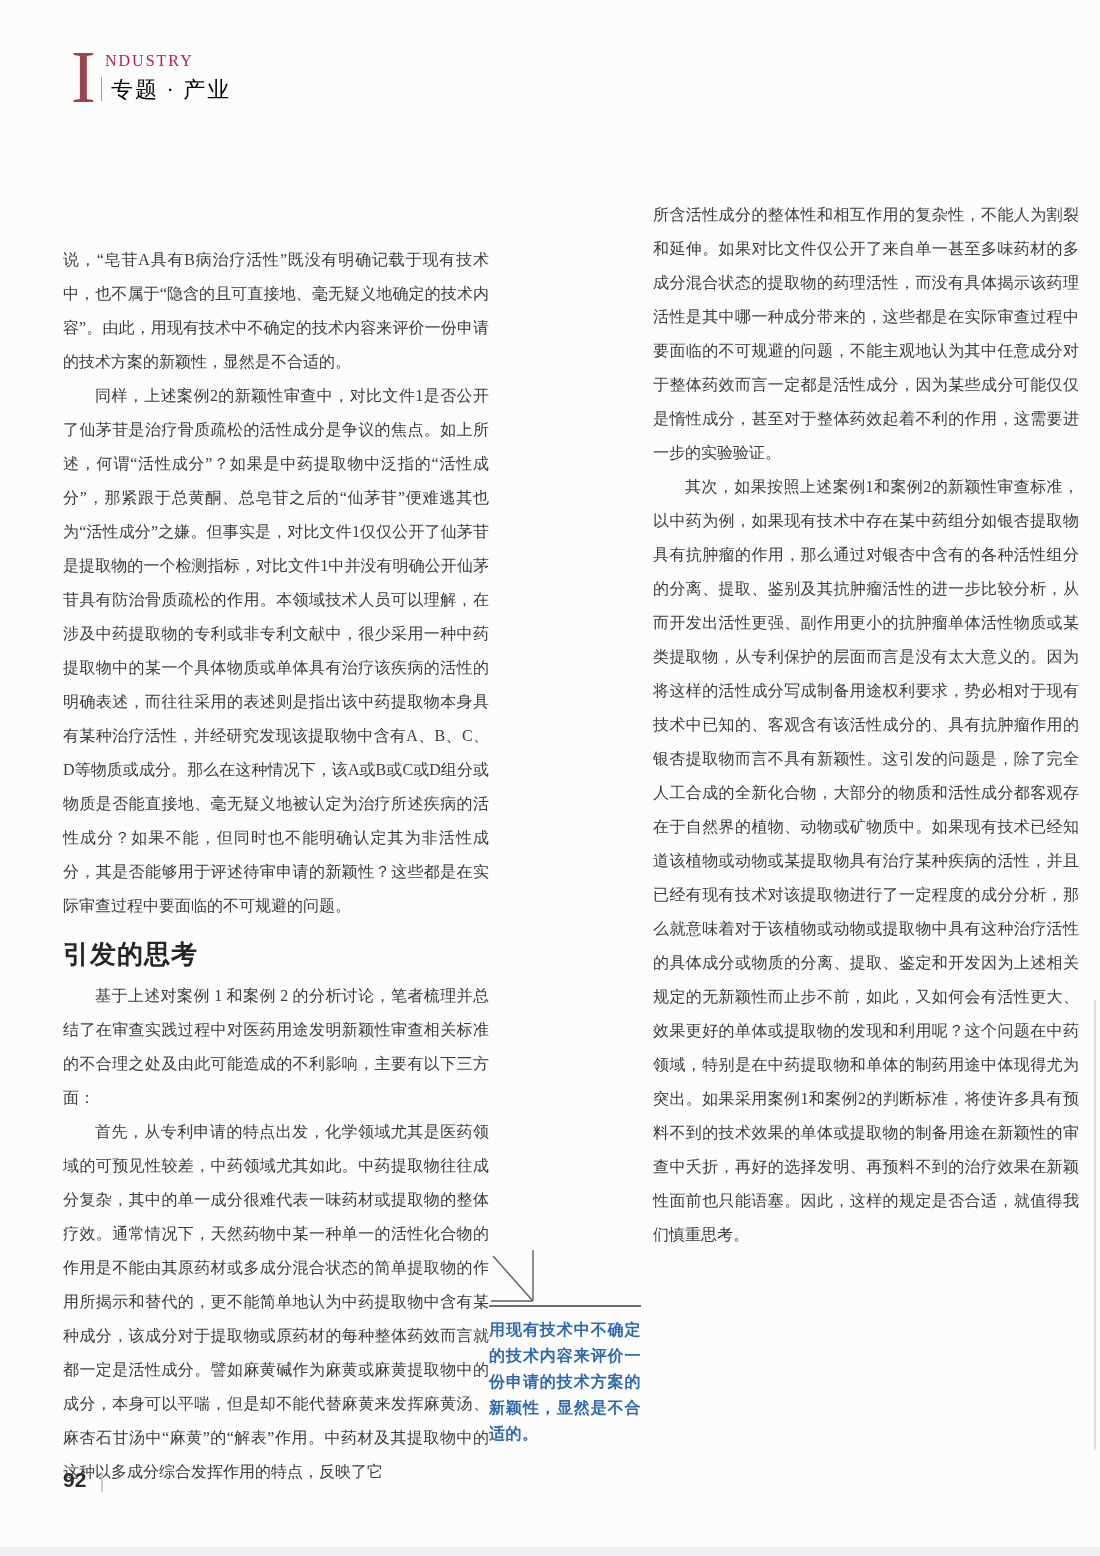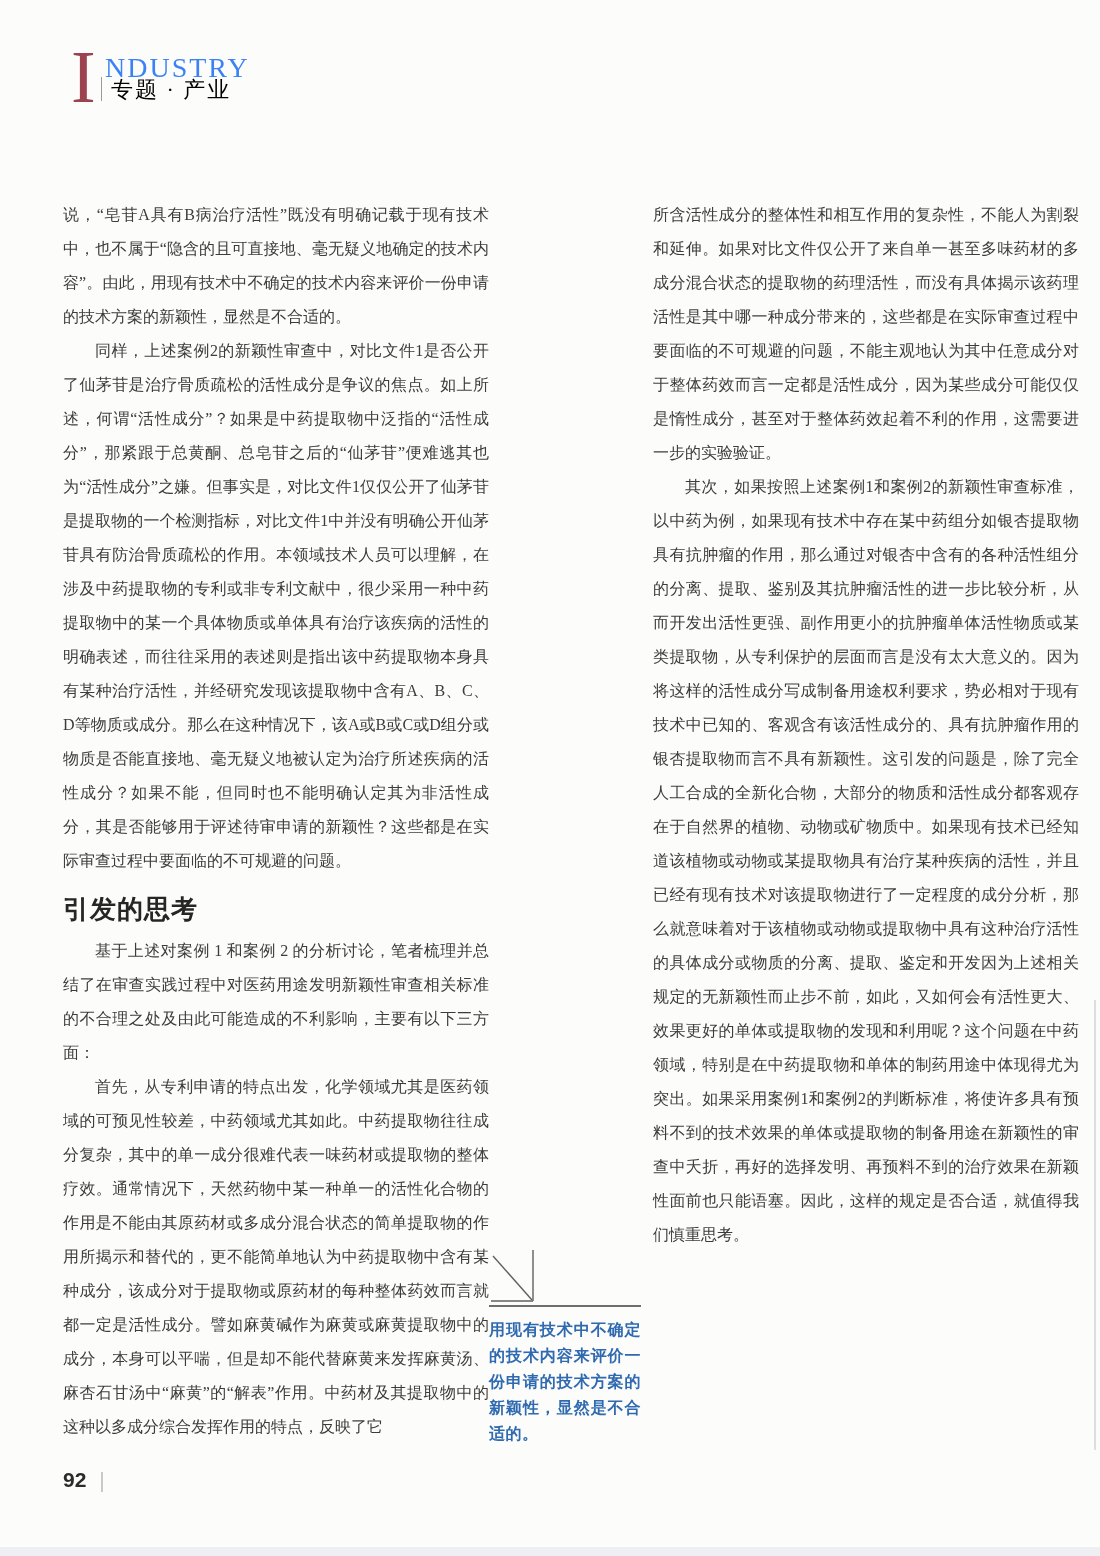--- a/index.html
+++ b/index.html
@@ -10,40 +10,40 @@
   }
 
   
   .mast-i {
     position:absolute; left:71px; top:46px;
     font-size:74px; line-height:62px; font-weight:normal;
     color:#9c4350; font-family:"Liberation Serif","DejaVu Serif",serif;
   }
   .mast-en {
     position:absolute; left:105px; top:52px;
-    font-size:28px; letter-spacing:2px; color:#3b82f6;
+    font-size:16px; letter-spacing:2px; color:#be185d;
     font-family:"Liberation Serif","DejaVu Serif",serif;
   }
   .mast-divider {
     position:absolute; left:101px; top:77px;
     width:1px; height:24px; background:#9a9aa0;
   }
   .mast-zh {
     position:absolute; left:111px; top:75px;
     font-size:22px; letter-spacing:2px; color:#000000;
   }
 
   
   .col {
     position:absolute; top:198px; width:426px;
     font-size:16px; line-height:34px; color:#3d3c3a;
     text-align:justify;
   }
   .col p { margin:0; word-break:break-all; }
-  .col-left  { left:63px;  }
+  .col-left  { left:63px;margin-top:45px;  }
   .col-right { left:653px; }
   .indent { text-indent:2em; }
   .section-heading {
     margin:16px 0 10px 0;
     font-family:"Liberation Sans","DejaVu Sans",sans-serif;
     font-size:26px; line-height:30px; font-weight:bold;
     color:#262626; letter-spacing:1px; text-align:left;
   }
 
   

